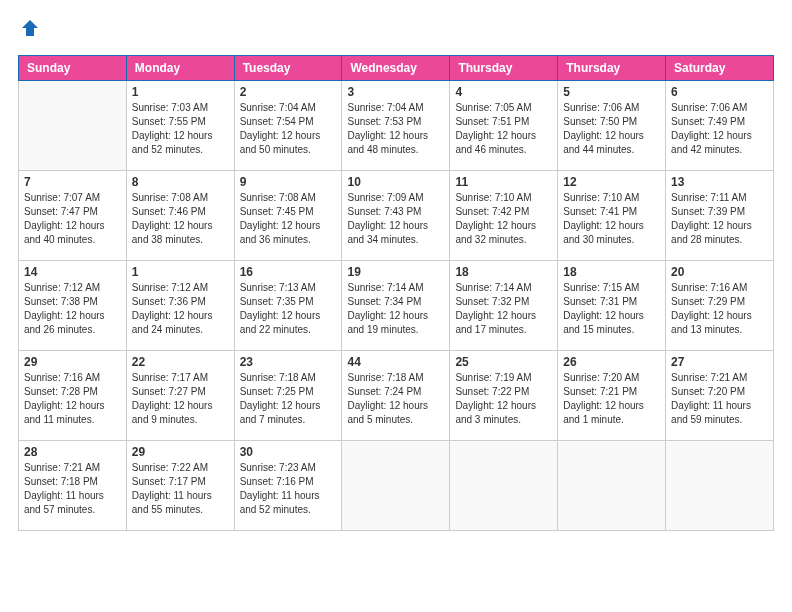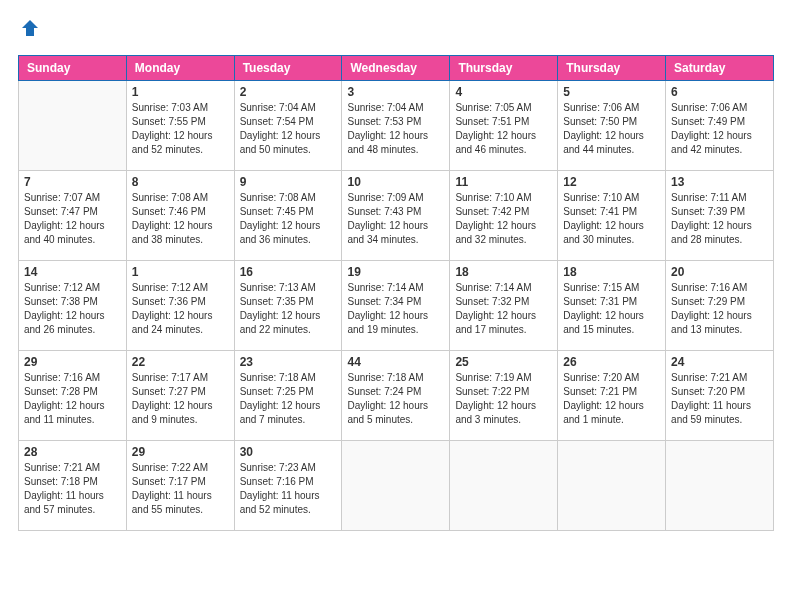--- a/index.html
+++ b/index.html
@@ -228,21 +228,21 @@
           </td>
           <td>
             <span class="day-num">25</span>
             <div class="day-detail">Sunrise: 7:19 AM<br>Sunset: 7:22 PM<br>Daylight: 12 hours and 3 minutes.</div>
           </td>
           <td>
             <span class="day-num">26</span>
             <div class="day-detail">Sunrise: 7:20 AM<br>Sunset: 7:21 PM<br>Daylight: 12 hours and 1 minute.</div>
           </td>
           <td>
-            <span class="day-num">24</span>
+            <span class="day-num">27</span>
             <div class="day-detail">Sunrise: 7:21 AM<br>Sunset: 7:20 PM<br>Daylight: 11 hours and 59 minutes.</div>
           </td>
         </tr>
         <tr>
           <td>
             <span class="day-num">28</span>
             <div class="day-detail">Sunrise: 7:21 AM<br>Sunset: 7:18 PM<br>Daylight: 11 hours and 57 minutes.</div>
           </td>
           <td>
             <span class="day-num">29</span>

